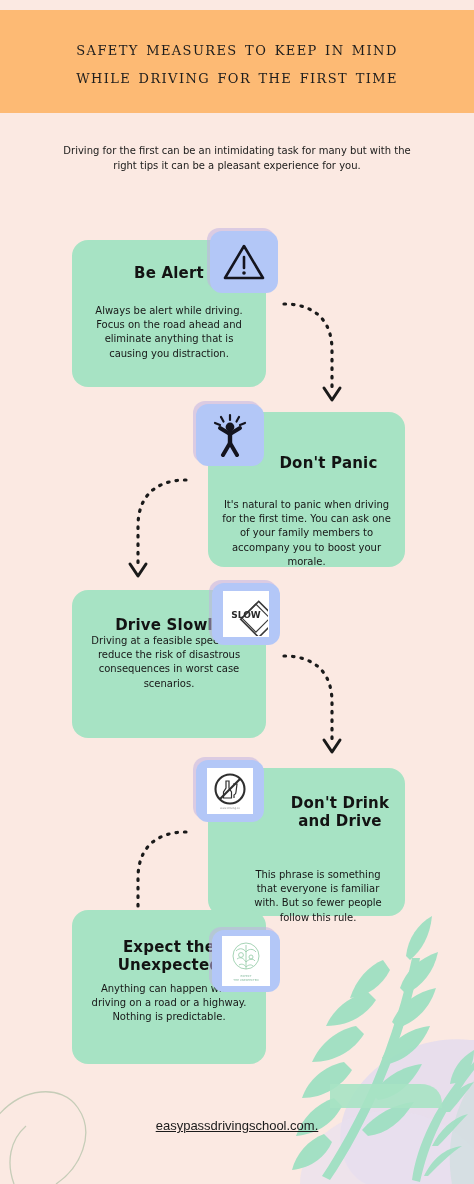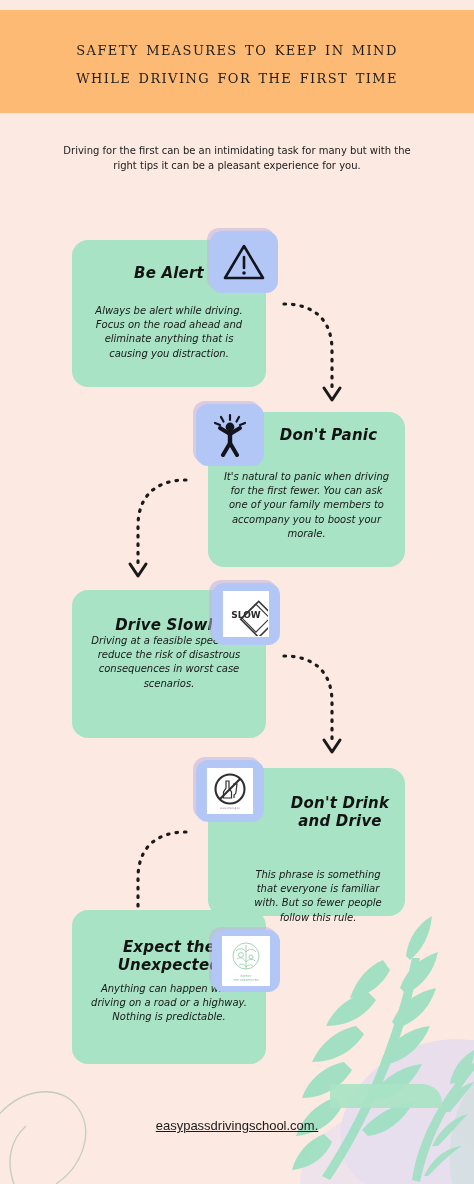--- a/index.html
+++ b/index.html
@@ -74,21 +74,20 @@
   
   .step {
     position: absolute;
   }
   .card {
     position: absolute;
     background: #a7e3c4;
     border-radius: 16px;
     padding: 10px 14px 12px;
     text-align: center;
-    font-style: italic;
   }
   .card-title {
     font-size: 15px;
     font-weight: bold;
     color: #131313;
     line-height: 1.2;
     letter-spacing: .2px;
   }
   .card-body {
     font-size: 10px;
@@ -218,22 +217,22 @@
       <svg width="44" height="40" viewBox="0 0 44 40">
         <path d="M22 4 L41 36 L3 36 Z" fill="none" stroke="#14141e" stroke-width="2.6" stroke-linejoin="round"></path>
         <line x1="22" y1="15" x2="22" y2="26" stroke="#14141e" stroke-width="2.6" stroke-linecap="round"></line>
         <circle cx="22" cy="31" r="1.8" fill="#14141e"></circle>
       </svg>
     </div>
   </div>
 
   <div class="step">
     <div class="card" style="left:208px; top:412px; width:197px; height:155px; text-align:center;">
-      <div class="card-title" style="margin-top:4px; margin-left:44px;">Don't Panic</div>
-      <div class="card-body" style="margin-top:26px;">It's natural to panic when driving for the first fewer. You can ask one of your family members to accompany you to boost your morale.</div>
+      <div class="card-title" style="margin-top:32px; margin-left:44px;">Don't Panic</div>
+      <div class="card-body" style="margin-top:26px;">It's natural to panic when driving for the first time. You can ask one of your family members to accompany you to boost your morale.</div>
     </div>
     <div class="icon-tile" style="left:196px; top:404px;">
       <svg width="40" height="44" viewBox="0 0 40 44">
         <g stroke="#14141e" stroke-width="2.2" stroke-linecap="round">
           <line x1="20" y1="2" x2="20" y2="7"></line>
           <line x1="11" y1="4" x2="13.5" y2="8.5"></line>
           <line x1="29" y1="4" x2="26.5" y2="8.5"></line>
           <line x1="5" y1="10" x2="10" y2="12"></line>
           <line x1="35" y1="10" x2="30" y2="12"></line>
         </g>

